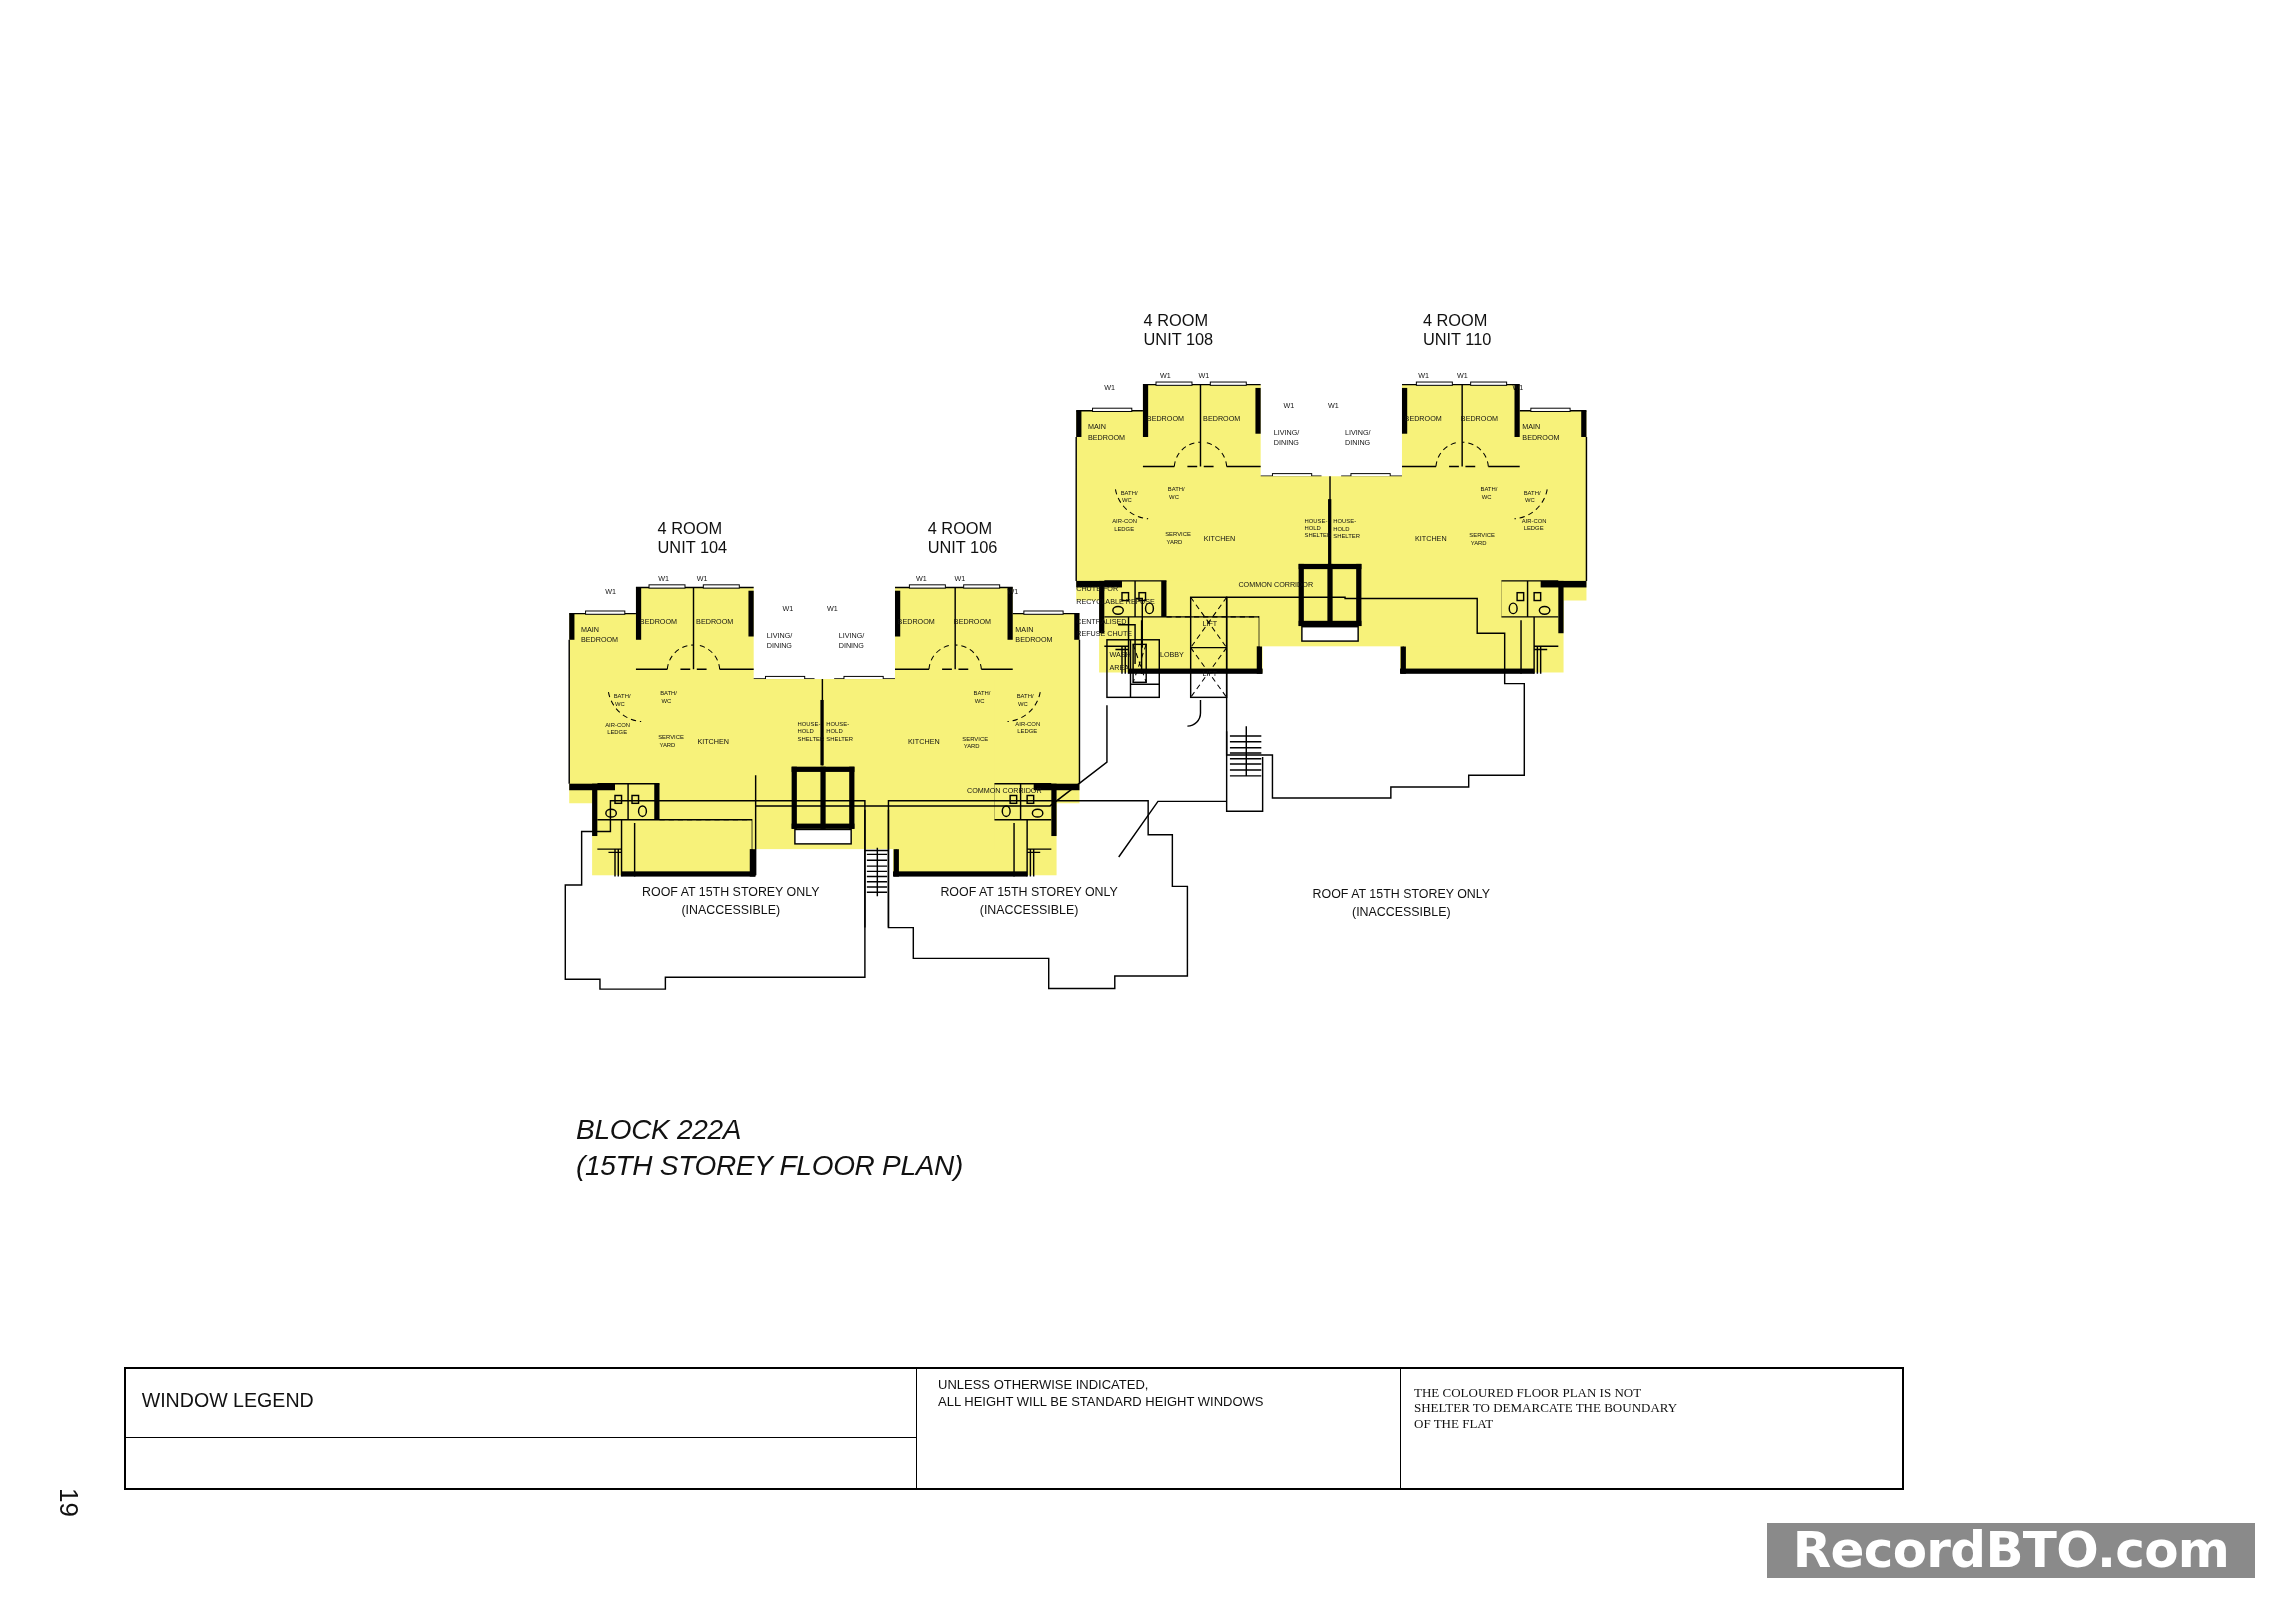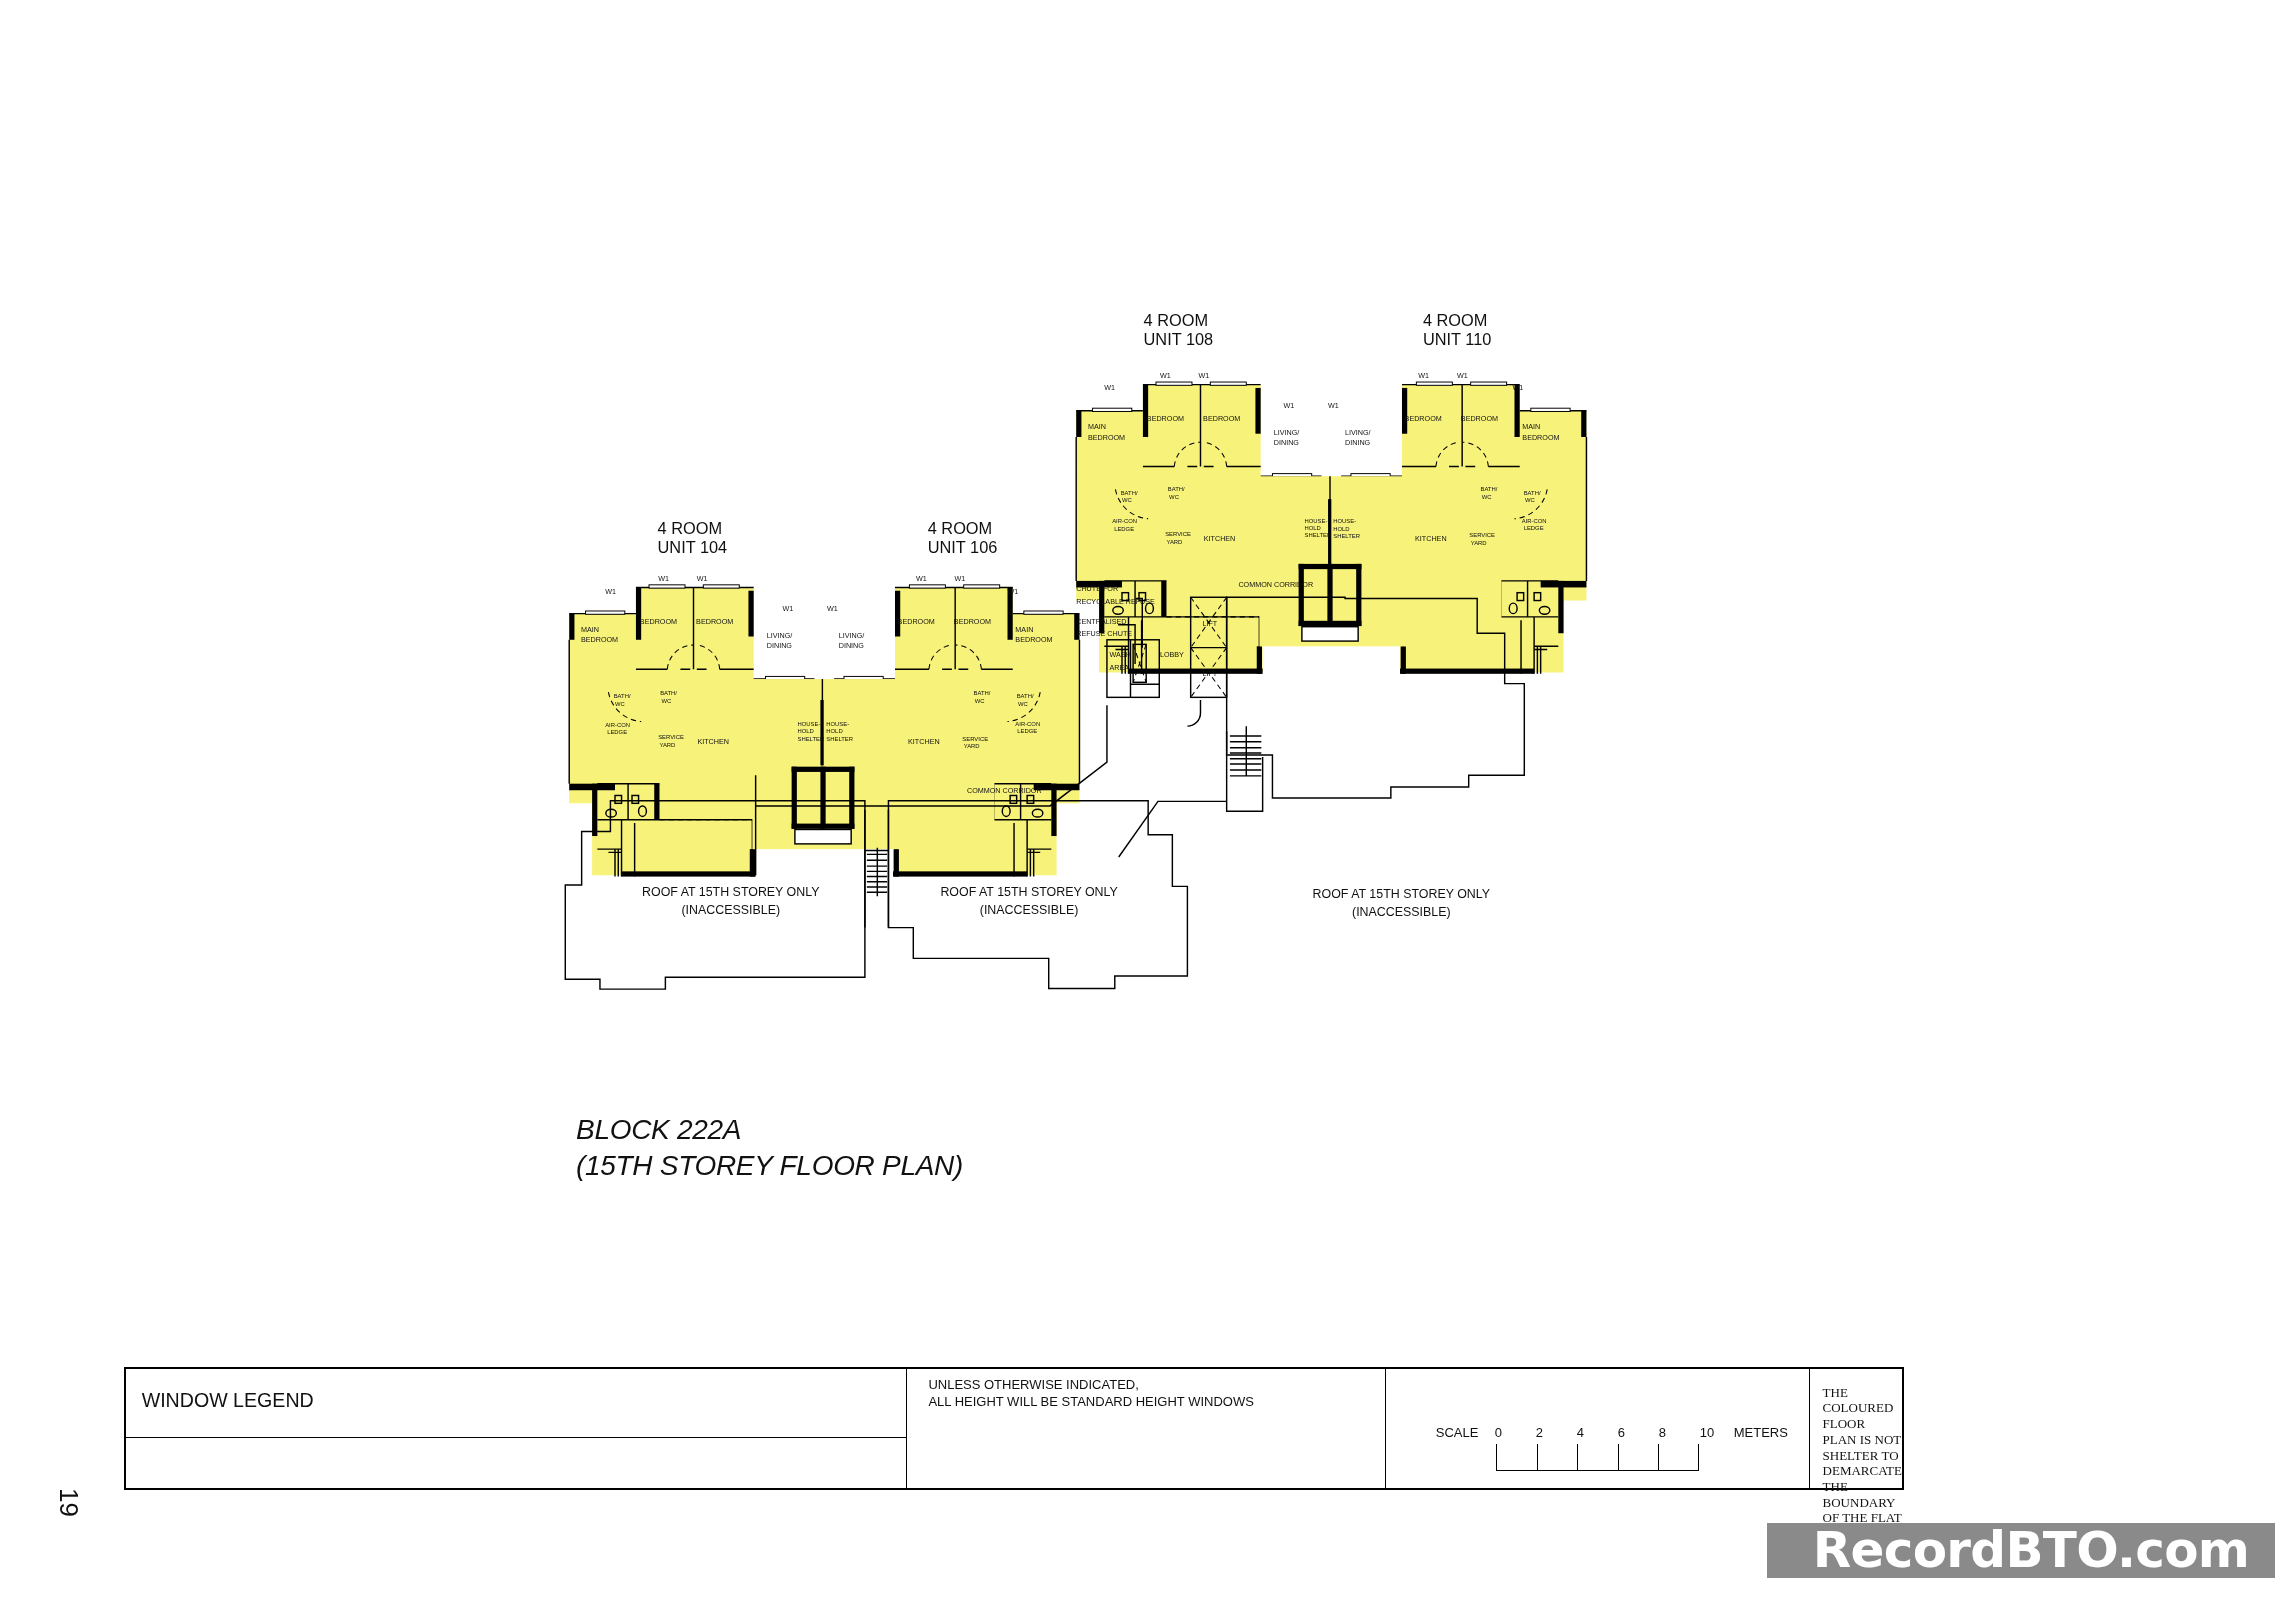--- a/index.html
+++ b/index.html
@@ -27,21 +27,21 @@
   .lg-col1 .lg-b { flex: 1; padding: 18.3px 0 0 19.6px; font-size: 13px; }
   .lg-col2 { width: 484px; border-right: 1.3px solid #000; padding: 7px 0 0 21px; box-sizing: border-box; font-size: 13px; line-height: 17px; }
   .lg-col3 { width: 429px; border-right: 1.3px solid #000; position: relative; box-sizing: border-box; }
   .lg-col4 { flex: 1; padding: 15.7px 0 0 13px; box-sizing: border-box; font-size: 13px; line-height: 15.7px; font-family: Liberation Serif, serif; }
   .scale-row { position: absolute; top: 56px; left: 50px; display: flex; align-items: baseline; font-size: 13px; }
   .scale-row .lbl { width: 59px; }
   .scale-row .tick-num { width: 41px; text-align: left; }
   .scale-bar { position: absolute; left: 110px; top: 75px; width: 203px; height: 26px; border-bottom: 1.3px solid #000; }
   .scale-bar span { position: absolute; top: 0; height: 26px; width: 0.7px; background: #000; }
 
-  .watermark { position: absolute; left: 1767px; top: 1523px; width: 488px; height: 55px; background: #8a8a8a; color: #fff; font-family: "DejaVu Sans", sans-serif; font-weight: bold; font-size: 50px; line-height: 55px; text-align: center; letter-spacing: -0.7px; padding-left: 20px; }
+  .watermark { position: absolute; left: 1767px; top: 1523px; width: 488px; height: 55px; background: #8a8a8a; color: #fff; font-family: "DejaVu Sans", sans-serif; font-weight: bold; font-size: 50px; line-height: 55px; text-align: center; letter-spacing: -0.7px; }
 </style>
 </head>
 <body>
 
 <svg id="plan" viewBox="0 0 3508 2481" xmlns="http://www.w3.org/2000/svg">
   <defs>
 
     <g id="unit4">
 
       <path class="yellow" d="M0,40 H102 V0 H282 V140 H375 V300 H282 V390 H280 V440 H110 V400 H80 V378 H35 V330 H0 Z"></path>
@@ -275,40 +275,20 @@
 <div class="page-num">19</div>
 
 <div class="legend">
   <div class="lg-col1">
     <div class="lg-h">WINDOW LEGEND</div>
   </div>
   <div class="lg-col2">
     <div>UNLESS OTHERWISE INDICATED,</div>
     <div>ALL HEIGHT WILL BE STANDARD HEIGHT WINDOWS</div>
   </div>
-  <div class="lg-col3">
-    <div class="scale-row">
-      <span class="lbl">SCALE</span>
-      <span class="tick-num">0</span>
-      <span class="tick-num">2</span>
-      <span class="tick-num">4</span>
-      <span class="tick-num">6</span>
-      <span class="tick-num">8</span>
-      <span class="tick-num" style="width:34px">10</span>
-      <span>METERS</span>
-    </div>
-    <div class="scale-bar">
-      <span style="left:0"></span>
-        <span style="left:41px"></span>
-        <span style="left:81px"></span>
-      <span style="left:122px"></span>
-        <span style="left:162px"></span>
-        <span style="left:202px"></span>
-    </div>
-  </div>
   <div class="lg-col4">
     <div>THE COLOURED FLOOR PLAN IS NOT</div>
     <div>SHELTER TO DEMARCATE THE BOUNDARY</div>
     <div>OF THE FLAT</div>
   </div>
 </div>
 
 <div class="watermark">RecordBTO.com</div>
 
 

